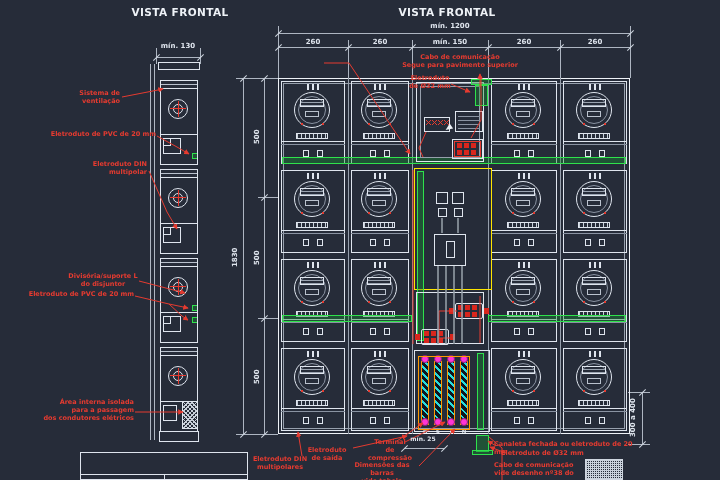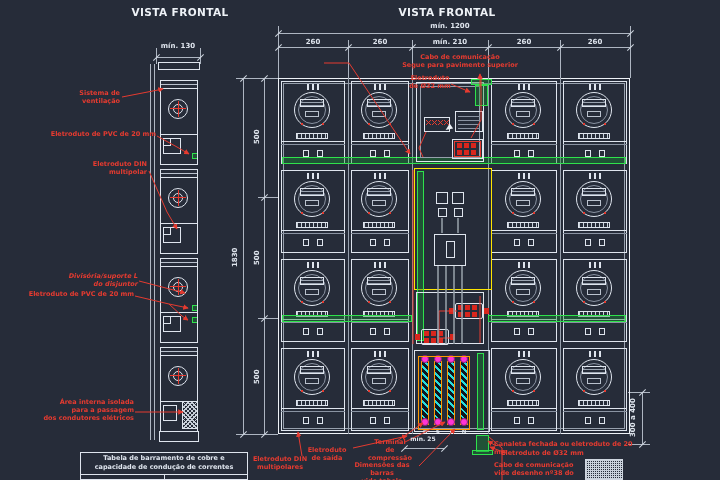--- a/index.html
+++ b/index.html
@@ -132,31 +132,29 @@
   <div class="green" style="left:477px;top:353px;width:7px;height:77px;z-index:3;"></div>
 
   <div class="green" style="left:471px;top:79px;width:21px;height:6px;z-index:4;"></div>
   <div class="green" style="left:475px;top:85px;width:13px;height:21px;z-index:4;"></div>
   <div class="green" style="left:476px;top:435px;width:13px;height:17px;z-index:4;"></div>
   <div class="green" style="left:472px;top:450px;width:21px;height:5px;z-index:4;"></div>
 
   <div class="abs" style="left:585px;top:459px;width:38px;height:21px;border:1px solid #cfd6e0;background:repeating-linear-gradient(0deg,#c8d0da 0 1px,transparent 1px 2px),repeating-linear-gradient(90deg,#c8d0da 0 1px,transparent 1px 2px);"></div>
 
   <div class="frame" style="left:80px;top:452px;width:168px;height:28px;"></div>
-  <div class="abs" style="left:83px;top:454px;width:162px;color:#dfe5ee;font:700 6.5px/1.35 'DejaVu Sans',sans-serif;text-align:center;white-space:pre-line;">Tabela de barramento de cobre e
-capacidade de condução de correntes</div>
   <div class="hl" style="left:81px;top:474px;width:166px;background:#dfe5ee;"></div>
   <div class="vl" style="left:164px;top:474px;height:6px;background:#dfe5ee;"></div>
 
   <div class="ann" style="left:54px;top:90px;width:66px;text-align:right;">Sistema de
 ventilação</div>
   <div class="ann" style="left:26px;top:131px;width:130px;text-align:right;">Eletroduto de PVC de 20 mm</div>
   <div class="ann" style="left:83px;top:161px;width:64px;text-align:right;">Eletroduto DIN
 multipolar</div>
-  <div class="ann" style="left:68px;top:273px;width:70px;text-align:right;font-style:italic;">Divisória/suporte L
+  <div class="ann" style="left:68px;top:273px;width:70px;text-align:center;">Divisória/suporte L
 do disjuntor</div>
   <div class="ann" style="left:26px;top:291px;width:108px;text-align:right;">Eletroduto de PVC de 20 mm</div>
   <div class="ann" style="left:28px;top:399px;width:106px;text-align:right;">Área interna isolada
 para a passagem
 dos condutores elétricos</div>
 
   <div class="ann" style="left:400px;top:54px;width:120px;text-align:center;">Cabo de comunicação
 Segue para pavimento superior</div>
   <div class="ann" style="left:408px;top:75px;width:44px;text-align:center;">Eletroduto
 de Ø32 mm</div>
@@ -505,21 +503,21 @@
     <div style="position: absolute; left: 447px; top: 361px; width: 8px; height: 64px; border: 1px solid rgb(255, 154, 0); background: repeating-linear-gradient(45deg, rgb(39, 220, 220) 0px, rgb(39, 220, 220) 2px, rgb(16, 20, 29) 2px, rgb(16, 20, 29) 5px);"></div>
     <div style="position: absolute; left: 447px; top: 355px; width: 8px; height: 8px; background: rgb(255, 53, 214); border: 1px solid rgb(138, 31, 120); border-radius: 50%;"></div>
     <div style="position: absolute; left: 447px; top: 418px; width: 8px; height: 8px; background: rgb(255, 53, 214); border: 1px solid rgb(138, 31, 120); border-radius: 50%;"></div>
     <div style="position: absolute; left: 445px; top: 428px; width: 12px; height: 7px; color: rgb(223, 229, 238); font: 700 5.5px &quot;DejaVu Sans&quot;, sans-serif; text-align: center;">T</div>
     <div style="position: absolute; left: 460px; top: 361px; width: 8px; height: 64px; border: 1px solid rgb(255, 154, 0); background: repeating-linear-gradient(45deg, rgb(39, 220, 220) 0px, rgb(39, 220, 220) 2px, rgb(16, 20, 29) 2px, rgb(16, 20, 29) 5px);"></div>
     <div style="position: absolute; left: 460px; top: 355px; width: 8px; height: 8px; background: rgb(255, 53, 214); border: 1px solid rgb(138, 31, 120); border-radius: 50%;"></div>
     <div style="position: absolute; left: 460px; top: 418px; width: 8px; height: 8px; background: rgb(255, 53, 214); border: 1px solid rgb(138, 31, 120); border-radius: 50%;"></div>
     <div style="position: absolute; left: 458px; top: 428px; width: 12px; height: 7px; color: rgb(223, 229, 238); font: 700 5.5px &quot;DejaVu Sans&quot;, sans-serif; text-align: center;">N</div>
     <div style="position: absolute; left: 287px; top: 38px; width: 52px; text-align: center; color: rgb(223, 229, 238); font: 700 7px &quot;DejaVu Sans&quot;, sans-serif;">260</div>
     <div style="position: absolute; left: 354px; top: 38px; width: 52px; text-align: center; color: rgb(223, 229, 238); font: 700 7px &quot;DejaVu Sans&quot;, sans-serif;">260</div>
-    <div style="position: absolute; left: 424px; top: 38px; width: 52px; text-align: center; color: rgb(223, 229, 238); font: 700 7px &quot;DejaVu Sans&quot;, sans-serif;">mín. 210</div>
+    <div style="position: absolute; left: 424px; top: 38px; width: 52px; text-align: center; color: rgb(223, 229, 238); font: 700 7px &quot;DejaVu Sans&quot;, sans-serif;">mín. 150</div>
     <div style="position: absolute; left: 498px; top: 38px; width: 52px; text-align: center; color: rgb(223, 229, 238); font: 700 7px &quot;DejaVu Sans&quot;, sans-serif;">260</div>
     <div style="position: absolute; left: 569px; top: 38px; width: 52px; text-align: center; color: rgb(223, 229, 238); font: 700 7px &quot;DejaVu Sans&quot;, sans-serif;">260</div>
     <div style="position: absolute; left: 253px; top: 123px; width: 10px; height: 28px; color: rgb(223, 229, 238); font: 700 7px &quot;DejaVu Sans&quot;, sans-serif; writing-mode: vertical-rl; transform: rotate(180deg); text-align: center;">500</div>
     <div style="position: absolute; left: 253px; top: 244px; width: 10px; height: 28px; color: rgb(223, 229, 238); font: 700 7px &quot;DejaVu Sans&quot;, sans-serif; writing-mode: vertical-rl; transform: rotate(180deg); text-align: center;">500</div>
     <div style="position: absolute; left: 253px; top: 363px; width: 10px; height: 28px; color: rgb(223, 229, 238); font: 700 7px &quot;DejaVu Sans&quot;, sans-serif; writing-mode: vertical-rl; transform: rotate(180deg); text-align: center;">500</div>
     <div style="position: absolute; left: 274px; top: 33px; width: 9px; height: 1px; background: rgb(207, 214, 224); transform: rotate(-45deg);"></div>
     <div style="position: absolute; left: 626px; top: 33px; width: 9px; height: 1px; background: rgb(207, 214, 224); transform: rotate(-45deg);"></div>
     <div style="position: absolute; left: 274px; top: 47px; width: 9px; height: 1px; background: rgb(207, 214, 224); transform: rotate(-45deg);"></div>
     <div style="position: absolute; left: 344px; top: 47px; width: 9px; height: 1px; background: rgb(207, 214, 224); transform: rotate(-45deg);"></div>
     <div style="position: absolute; left: 408px; top: 47px; width: 9px; height: 1px; background: rgb(207, 214, 224); transform: rotate(-45deg);"></div>

